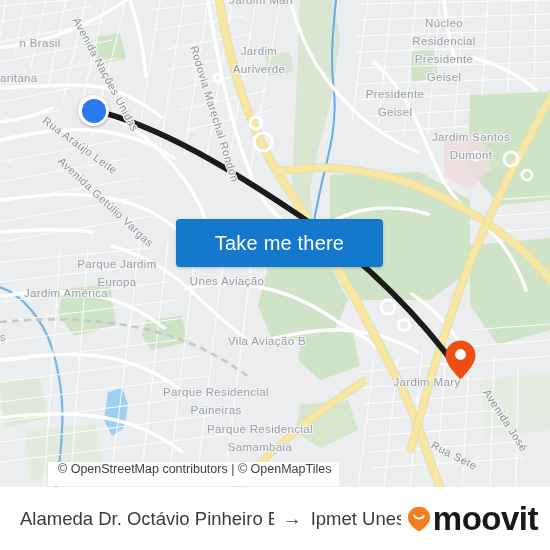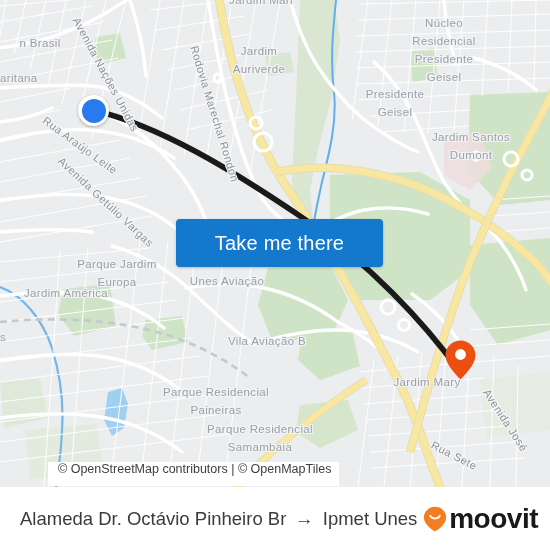--- a/index.html
+++ b/index.html
@@ -178,21 +178,21 @@
     line-height: 1;
   }
   #footer .brand {
     flex: 0 0 auto;
     display: flex;
     align-items: center;
     margin-left: 6px;
   }
   #footer .brand .brand-text {
     font-family: "Liberation Sans", sans-serif;
-    font-size: 28px;
+    font-size: 33px;
     font-weight: bold;
     color: #19191a;
     letter-spacing: -0.5px;
     margin-left: 2px;
   }
 </style>
 </head>
 <body>
 
 <div id="app">

